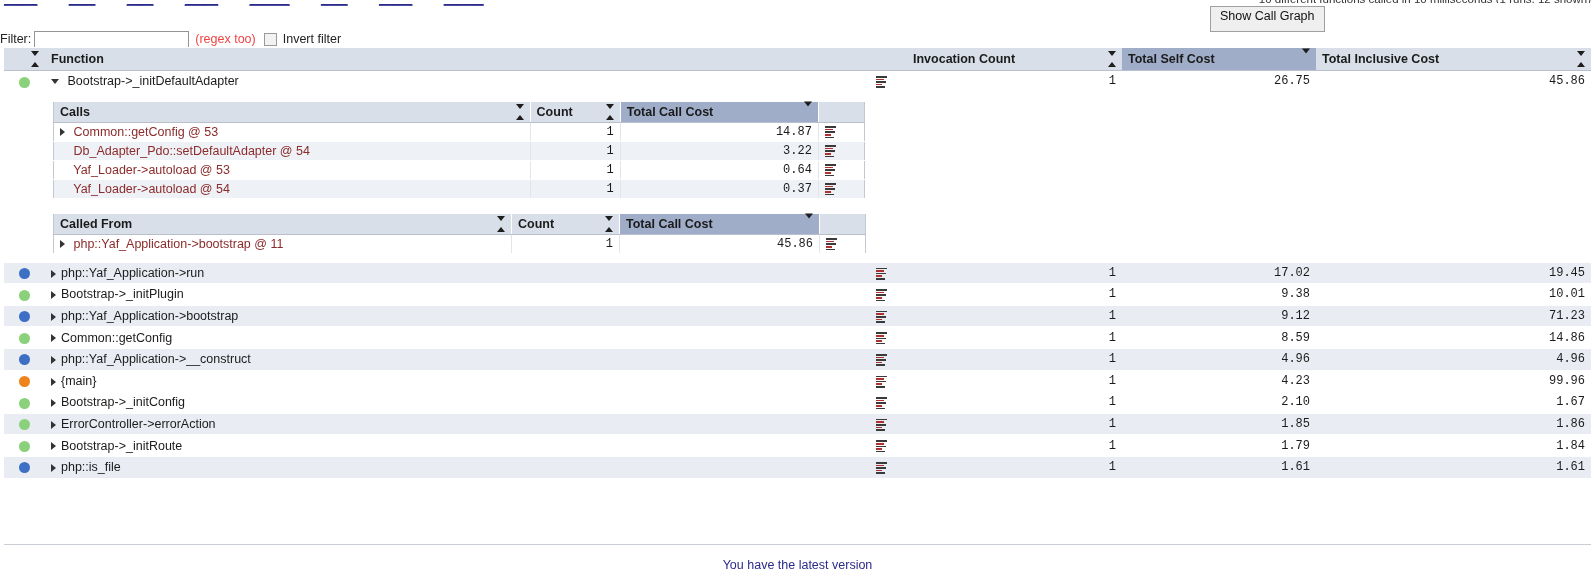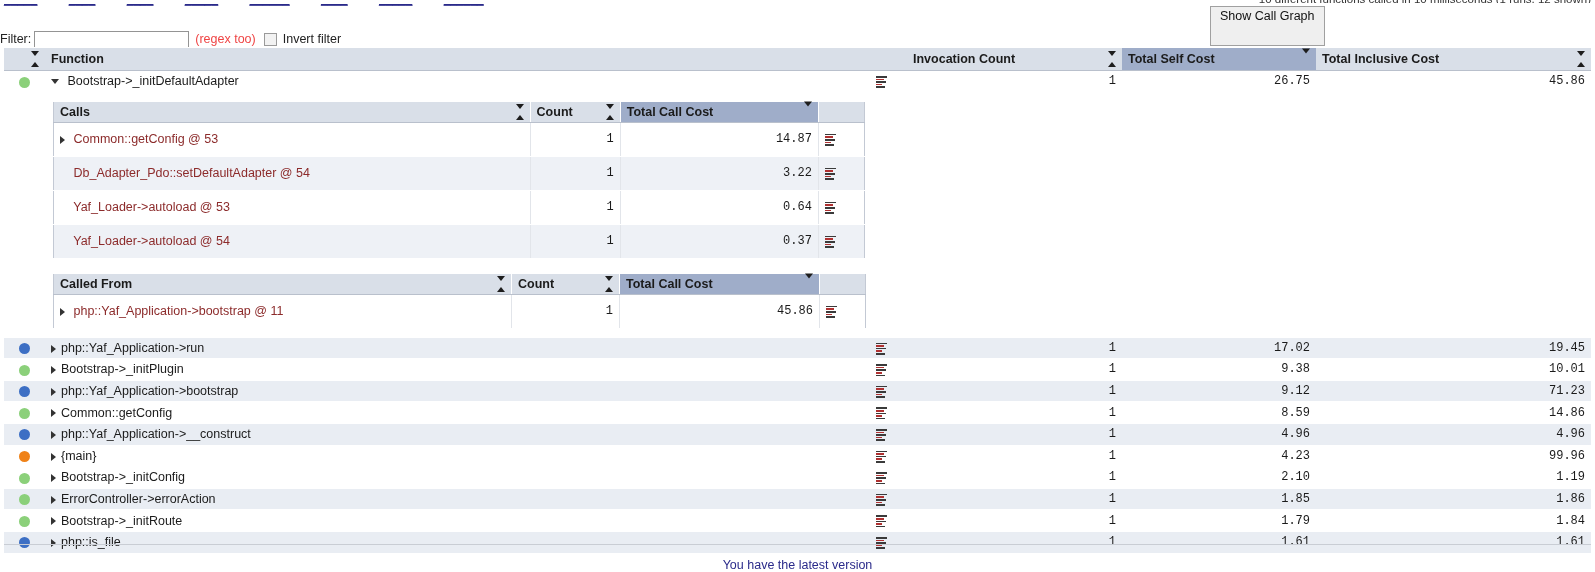--- a/index.html
+++ b/index.html
@@ -27,21 +27,21 @@
 
   .top-right-note {
     position: absolute; top: -7px; right: 4px;
     font-size: 11.5px; color: #333; white-space: nowrap;
     overflow: hidden; height: 10px;
   }
 
   
   .callgraph-btn {
     position: absolute; top: 6px; left: 1210px;
-    padding: 2px 9px 21px 9px;
+    padding: 2px 9px 7px 9px;
     font-family: "Liberation Sans", sans-serif;
     font-size: 12.5px;
     color: #111;
     background: #efefef;
     border: 1px solid #a0a0a0;
     border-radius: 0;
     line-height: 15px;
     cursor: pointer;
   }
 
@@ -198,21 +198,21 @@
     height: 21px;
     font-size: 12.5px; font-weight: bold; color: #1b1b1b;
     text-align: left; padding: 0 6px;
     border-right: 1px solid #ffffff;
     position: relative; cursor: pointer; white-space: nowrap;
   }
   table.subgrid th.sorted { background: #9fadc9; }
   table.subgrid th.blank  { background: #d9dfe8; border-right: none;}
 
   table.subgrid td {
-    height: 34px; font-size: 12.5px; padding: 0 6px;
+    height: 19px; font-size: 12.5px; padding: 0 6px;
     border-right: 1px solid #e2e5ea;
     border-top: 1px solid #ffffff;
     white-space: nowrap; overflow: hidden;
     vertical-align: middle;
   }
   table.subgrid tr.odd td  { background: #ffffff; }
   table.subgrid tr.even td { background: #eef1f6; }
   table.subgrid td.num { text-align: right; font-family: "Liberation Mono", monospace; font-size: 12px; }
   table.subgrid td.ico { text-align: left; padding-left: 6px; border-right: none; }
   table.subgrid td a { color: #8c2b2b; text-decoration: none; cursor: pointer; }
@@ -508,21 +508,21 @@
       <td class="num">99.96</td>
     </tr>
 
 
     <tr class="odd">
       <td class="dotcell"><span class="dot green"></span></td>
       <td><span class="caret"></span><span class="fnname">Bootstrap-&gt;_initConfig</span></td>
       <td class="icocell"><span class="listicon"><i></i><i></i><i></i><i></i><i></i></span></td>
       <td class="num">1</td>
       <td class="num">2.10</td>
-      <td class="num">1.19</td>
+      <td class="num">1.67</td>
     </tr>
 
     <tr class="even">
       <td class="dotcell"><span class="dot green"></span></td>
       <td><span class="caret"></span><span class="fnname">ErrorController-&gt;errorAction</span></td>
       <td class="icocell"><span class="listicon"><i></i><i></i><i></i><i></i><i></i></span></td>
       <td class="num">1</td>
       <td class="num">1.85</td>
       <td class="num">1.86</td>
     </tr>

